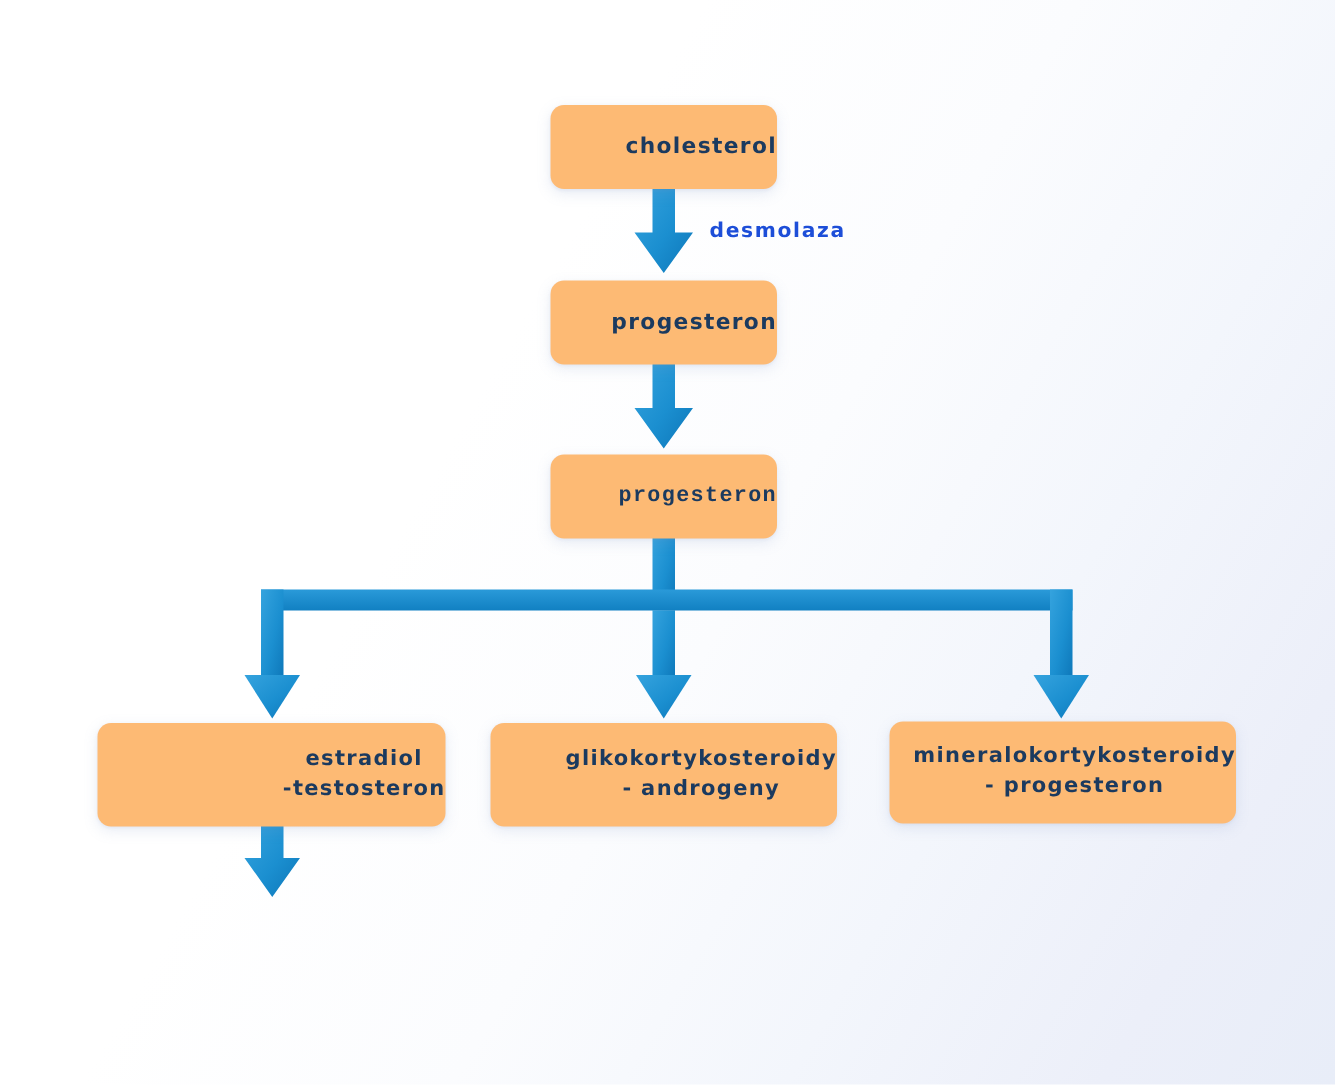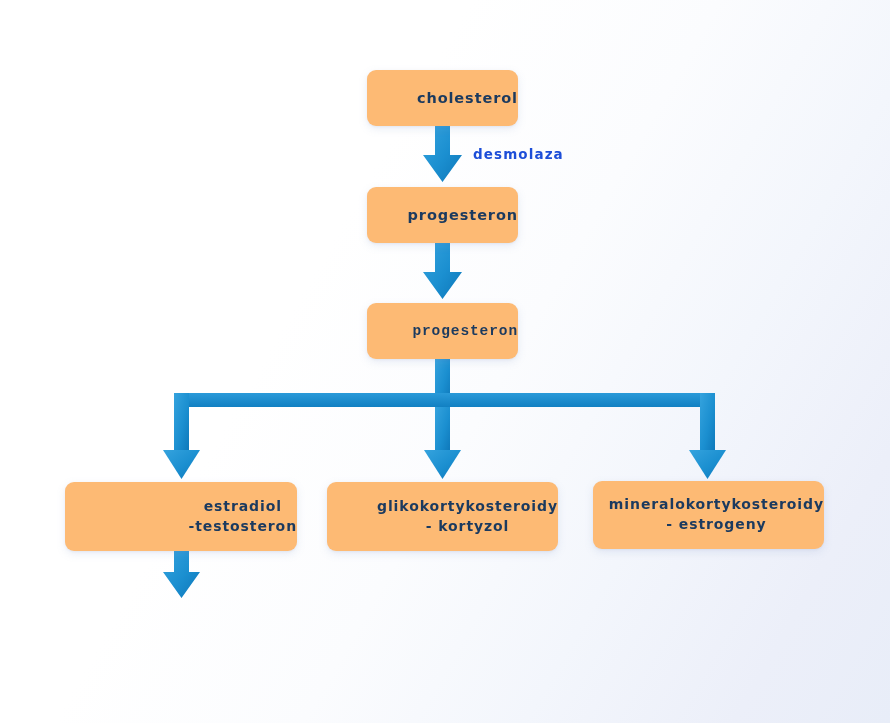--- a/index.html
+++ b/index.html
@@ -143,24 +143,24 @@
     <span class="node-label">progesteron</span>
   </div>
 
   <div class="node" id="node-androgeny">
     <span class="node-label">estradiol
 -testosteron</span>
   </div>
 
   <div class="node" id="node-glikokortykosteroidy">
     <span class="node-label">glikokortykosteroidy
-- kortyzol</span>
+- androgeny</span>
   </div>
 
   <div class="node" id="node-mineralokortyko">
     <span class="node-label">mineralokortykosteroidy
-- estrogeny</span>
+- progesteron</span>
   </div>
 
 
   <div class="edge-label" id="label-desmolaza">desmolaza</div>
 
 </div>
 
 </body></html>

